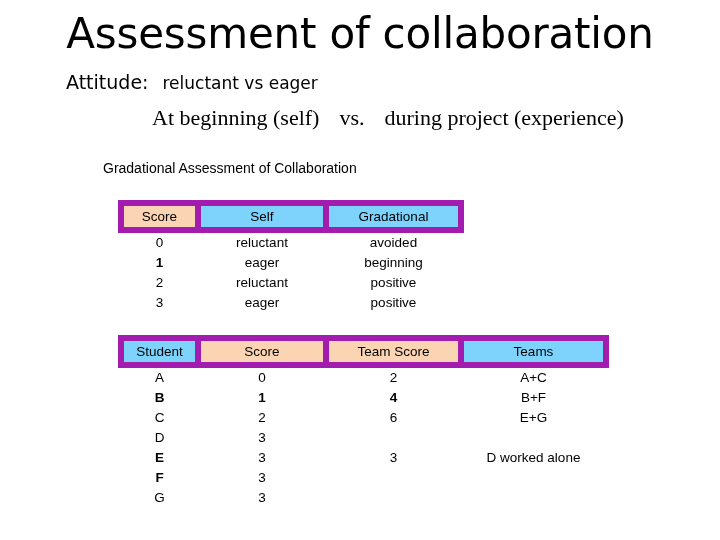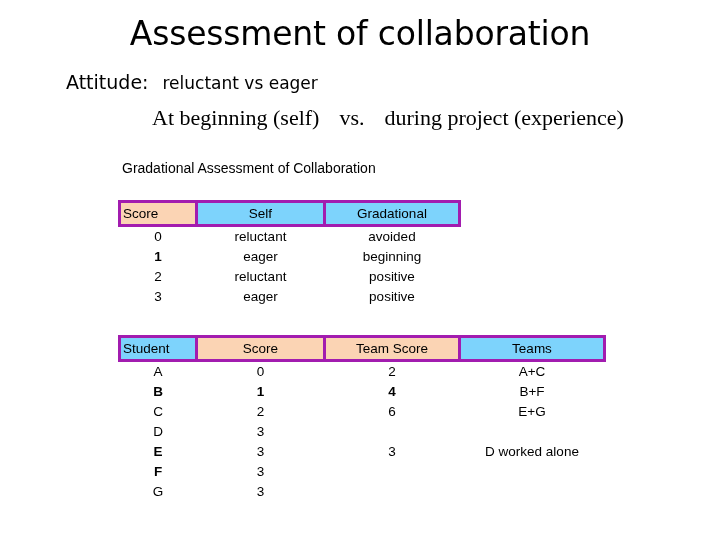--- a/index.html
+++ b/index.html
@@ -18,21 +18,21 @@
   }
 
   
   .slide-title {
     position: absolute;
     left: 0;
     top: 14px;
     width: 720px;
     text-align: center;
     font-family: "DejaVu Sans", sans-serif;
-    font-size: 33px;
+    font-size: 42px;
     font-weight: 400;
     line-height: 40px;
     letter-spacing: -0.2px;
     white-space: nowrap;
   }
 
   
   .attitude-line {
     position: absolute;
     left: 66px;
@@ -57,43 +57,44 @@
     font-size: 22px;
     line-height: 26px;
     white-space: nowrap;
   }
   .detail-gap-sm { display: inline-block; width: 14px; }
   .detail-gap-lg { display: inline-block; width: 20px; }
 
   
   .table-caption {
     position: absolute;
-    left: 122px;
+    left: 103px;
     top: 159px;
     font-family: "Liberation Sans", sans-serif;
     font-size: 14px;
     line-height: 18px;
     white-space: nowrap;
   }
 
   
   .grid-table {
     position: absolute;
     border-collapse: collapse;
     table-layout: fixed;
     font-family: "Liberation Sans", sans-serif;
     font-size: 13.5px;
   }
   .grid-table th {
-    border: 3px solid #a21caf;
+    border: 6px solid #a21caf;
     font-weight: normal;
     height: 21px;
     padding: 0 2px;
     line-height: 19px;
     white-space: nowrap;
+    text-align: center;
   }
   .grid-table td {
     border: none;
     height: 20px;
     padding: 0 2px;
     line-height: 20px;
     text-align: center;
     white-space: nowrap;
   }
   .hdr-orange { background: #FBD4B4; }

